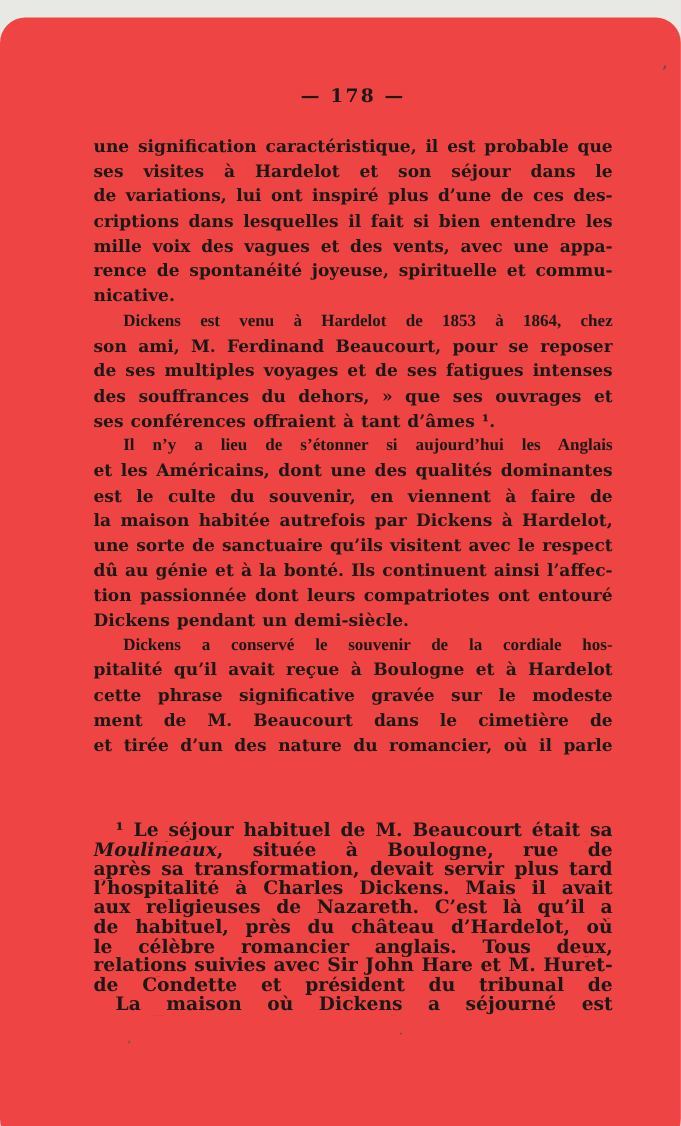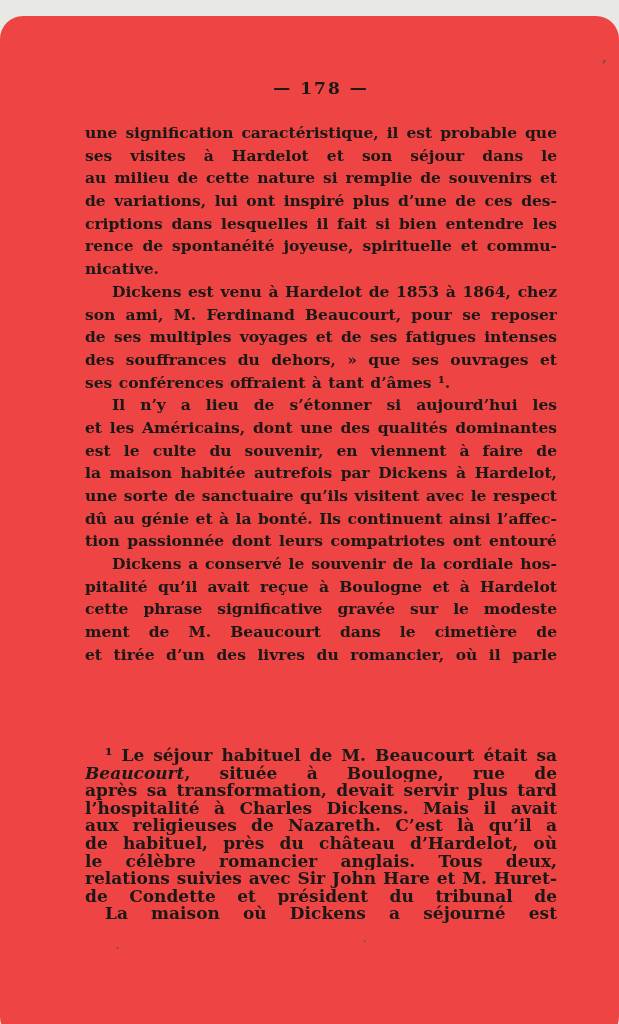--- a/index.html
+++ b/index.html
@@ -29,21 +29,21 @@
     height:22.7px;
     line-height:22.7px;
     font-size:15.5px;
     font-weight:bold;
     text-align:justify;
     text-align-last:justify;
     overflow:hidden;
     word-spacing:1px;
   }
   .ln.end { text-align-last:left; }
-  .ln.ind { text-indent:27px; }
+  .ln.ind { text-indent:27px;font-family:Liberation Serif, serif; }
   .footnote {
     position:absolute;
     top:731px; left:85px; width:472px;
   }
   .fn {
     height:17.6px;
     line-height:17.6px;
     font-size:17px;
     font-weight:bold;
     text-align:justify;
@@ -67,58 +67,59 @@
 
 <div class="page">
 
   <div class="page-header">— 178 —</div>
 
   <div class="main-text">
 
     <div>
       <div class="ln">une signification caractéristique, il est probable que</div>
       <div class="ln">ses visites à Hardelot et son séjour dans le voisinage,</div>
-      <div class="ln">au milieu de cette nature si remplie de souvenirs et</div>
       <div class="ln">de variations, lui ont inspiré plus d’une de ces des-</div>
       <div class="ln">criptions dans lesquelles il fait si bien entendre les</div>
+      <div class="ln">mille voix des vagues et des vents, avec une appa-</div>
       <div class="ln">rence de spontanéité joyeuse, spirituelle et commu-</div>
       <div class="ln end">nicative.</div>
     </div>
 
     <div>
       <div class="ln ind">Dickens est venu à Hardelot de 1853 à 1864, chez</div>
       <div class="ln">son ami, M. Ferdinand Beaucourt, pour se reposer</div>
       <div class="ln">de ses multiples voyages et de ses fatigues intenses et</div>
       <div class="ln">des souffrances du dehors, » que ses ouvrages et</div>
       <div class="ln end">ses conférences offraient à tant d’âmes ¹.</div>
     </div>
 
     <div>
       <div class="ln ind">Il n’y a lieu de s’étonner si aujourd’hui les Anglais</div>
       <div class="ln">et les Américains, dont une des qualités dominantes</div>
       <div class="ln">est le culte du souvenir, en viennent à faire de</div>
       <div class="ln">la maison habitée autrefois par Dickens à Hardelot,</div>
       <div class="ln">une sorte de sanctuaire qu’ils visitent avec le respect</div>
       <div class="ln">dû au génie et à la bonté. Ils continuent ainsi l’affec-</div>
       <div class="ln">tion passionnée dont leurs compatriotes ont entouré</div>
+      <div class="ln end">Dickens pendant un demi-siècle.</div>
     </div>
 
     <div>
       <div class="ln ind">Dickens a conservé le souvenir de la cordiale hos-</div>
       <div class="ln">pitalité qu’il avait reçue à Boulogne et à Hardelot par</div>
       <div class="ln">cette phrase significative gravée sur le modeste monu-</div>
       <div class="ln">ment de M. Beaucourt dans le cimetière de Condette,</div>
-      <div class="ln">et tirée d’un des livres du romancier, où il parle</div>
+      <div class="ln">et tirée d’un des nature du romancier, où il parle</div>
     </div>
 
   </div>
 
   <div class="footnote">
     <div class="fn ind">¹ Le séjour habituel de M. Beaucourt était sa propriété des</div>
-    <div class="fn"><span class="it">Beaucourt</span><span>, située à Boulogne, rue de Beaurepaire, et qui,</span></div>
+    <div class="fn"><span class="it">Moulineaux</span><span>, située à Boulogne, rue de Beaurepaire, et qui,</span></div>
     <div class="fn">après sa transformation, devait servir plus tard de pensionnat</div>
     <div class="fn">l’hospitalité à Charles Dickens. Mais il avait aussi une maison</div>
     <div class="fn">aux religieuses de Nazareth. C’est là qu’il a souvent donné</div>
     <div class="fn">de habituel, près du château d’Hardelot, où l’accompagnait</div>
     <div class="fn">le célèbre romancier anglais. Tous deux, entretenaient des</div>
     <div class="fn">relations suivies avec Sir John Hare et M. Huret-Lagache, maire</div>
     <div class="fn">de Condette et président du tribunal de commerce de Boulogne.</div>
     <div class="fn ind">La maison où Dickens a séjourné est actuellement la pro-</div>
   </div>
 

